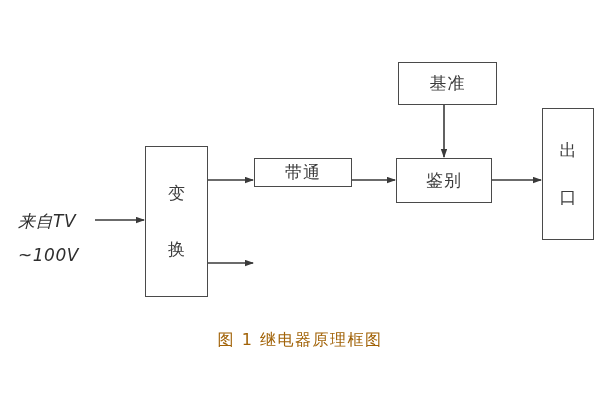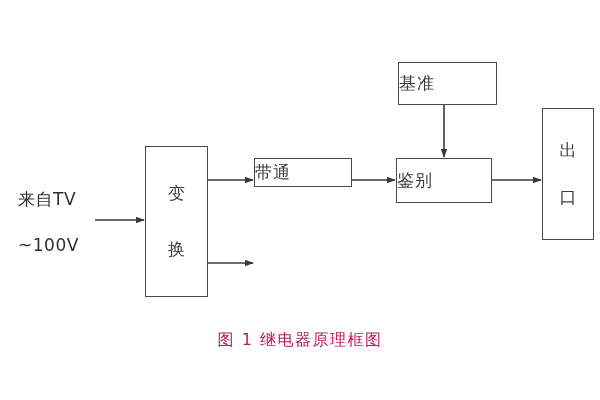--- a/index.html
+++ b/index.html
@@ -22,21 +22,21 @@
     width: 600px;
     height: 400px;
   }
   .node {
     position: absolute;
     box-sizing: border-box;
     border: 1.6px solid #4a4a4a;
     background: #ffffff;
     display: flex;
     align-items: center;
-    justify-content: flex-start;
+    justify-content: center;
     color: #3c3c3c;
     font-size: 17px;
     letter-spacing: 1px;
     line-height: 1.25;
     z-index: 2;
   }
   .node.vertical {
     flex-direction: column;
     justify-content: space-around;
     padding: 18px 0;
@@ -50,21 +50,21 @@
     color: #2e2e2e;
     font-size: 17px;
     letter-spacing: 0.5px;
     white-space: nowrap;
     z-index: 2;
   }
   .caption {
     position: absolute;
     width: 100%;
     text-align: center;
-    color: #be185d;
+    color: #a16207;
     font-size: 16px;
     letter-spacing: 1.5px;
     z-index: 2;
   }
 </style>
 </head>
 <body>
 
 <div id="canvas">
 
@@ -81,23 +81,23 @@
 
     <line x1="208" y1="263" x2="253" y2="263" stroke="#3a3a3a" stroke-width="1.6" marker-end="url(#arrow)"></line>
 
     <line x1="352" y1="180" x2="395" y2="180" stroke="#3a3a3a" stroke-width="1.6" marker-end="url(#arrow)"></line>
 
     <line x1="444" y1="105" x2="444" y2="157" stroke="#3a3a3a" stroke-width="1.6" marker-end="url(#arrow)"></line>
 
     <line x1="492" y1="180" x2="541" y2="180" stroke="#3a3a3a" stroke-width="1.6" marker-end="url(#arrow)"></line>
   </svg>
 
-  <div class="free-label" style="left:18px; top:188px;">
+  <div class="free-label" style="left:18px; top:210px;font-style:italic;">
     <div>来自TV</div>
-    <div style="margin-top:24px;">~100V</div>
+    <div style="margin-top:12px;">~100V</div>
   </div>
 
   <div class="node vertical" style="left:145px; top:146px; width:63px; height:151px;">
     <span class="glyph">变</span>
     <span class="glyph">换</span>
   </div>
 
   <div class="node" style="left:254px; top:158px; width:98px; height:29px;">
     <span>带通</span>
   </div>

